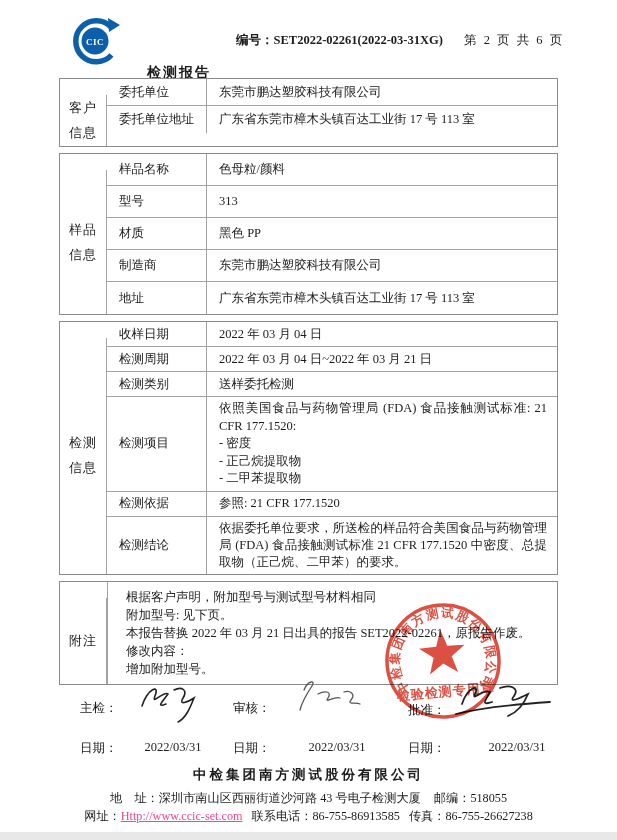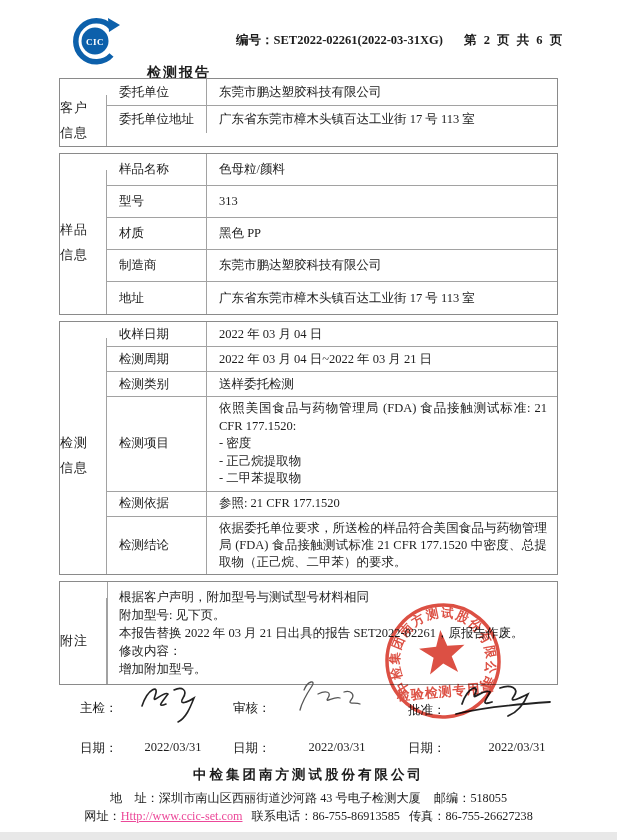--- a/index.html
+++ b/index.html
@@ -7,45 +7,45 @@
   .page {
     position:relative; width:617px; height:832px; margin:0 auto;
     background:#ffffff; overflow:hidden;
     font-family:"Liberation Serif","DejaVu Serif",serif;
     color:#1c1c1c;
   }
   
   .logo { position:absolute; left:64px; top:16px; }
   .report-title { position:absolute; left:147px; top:31px; font-size:14px; font-weight:bold; letter-spacing:2px;margin-top:33px; }
   .report-no { position:absolute; left:236px; top:32px; font-size:12.5px; font-weight:bold; }
-  .page-indicator { position:absolute; left:464px; top:32px; font-size:12.5px; font-weight:bold; letter-spacing:2px; }
+  .page-indicator { position:absolute; left:464px; top:32px; font-size:12.5px; font-weight:normal; letter-spacing:2px; }
   
   .report-table { position:absolute; left:59px; top:78px; width:499px; }
   .section { display:flex; border:1px solid #8a8a8a; margin-bottom:6px; background:#fff; }
   .group-cell {
     width:47px; min-width:47px; display:flex; flex-direction:column;
-    align-items:flex-start; justify-content:center; gap:7px;
+    align-items:center; justify-content:center; gap:7px;
     border-right:1px solid #a2a2a2; font-size:13px; letter-spacing:1px; padding:4px 0;margin-top:16px;
   }
   .rows { flex:1; display:flex; flex-direction:column; }
   .row { display:flex; border-bottom:1px solid #a2a2a2; }
   .row:last-child { border-bottom:none; }
   .label-cell { width:99px; min-width:99px; padding:3px 4px 3px 12px; display:flex; align-items:center; font-size:12.5px; }
   .value-cell {
     flex:1; border-left:1px solid #a2a2a2; padding:3px 10px 3px 12px;
     display:flex; flex-direction:column; justify-content:center;
     font-size:12.5px; line-height:17px;
   }
   .section-0 .row { min-height:27px; }
   .section-1 .row { min-height:32px; }
   .section-2 .row { min-height:25px; }
   .wrap.just, .vline.just { text-align:justify; }
   .vline { line-height:17.5px; }
   .notes-cell {
-    flex:1; border-left:1px solid #a2a2a2; padding:6px 10px 6px 11px;
+    flex:1; border-left:1px solid #a2a2a2; padding:6px 10px 6px 18px;
     font-size:12.5px; line-height:18px;
   }
   
   .sig-label { position:absolute; font-size:12.5px; }
   .sig-svg { position:absolute; }
   .date-value { position:absolute; font-size:12.5px; text-align:center; }
   
   .stamp {
     position:absolute; left:375px; top:593px; width:136px; height:136px;
     opacity:0.88; mix-blend-mode:multiply; transform:rotate(-5deg); z-index:5;

